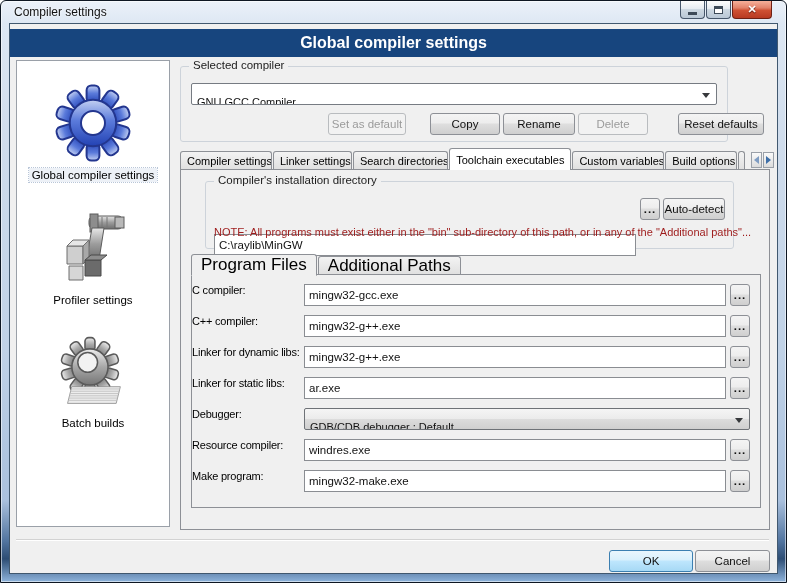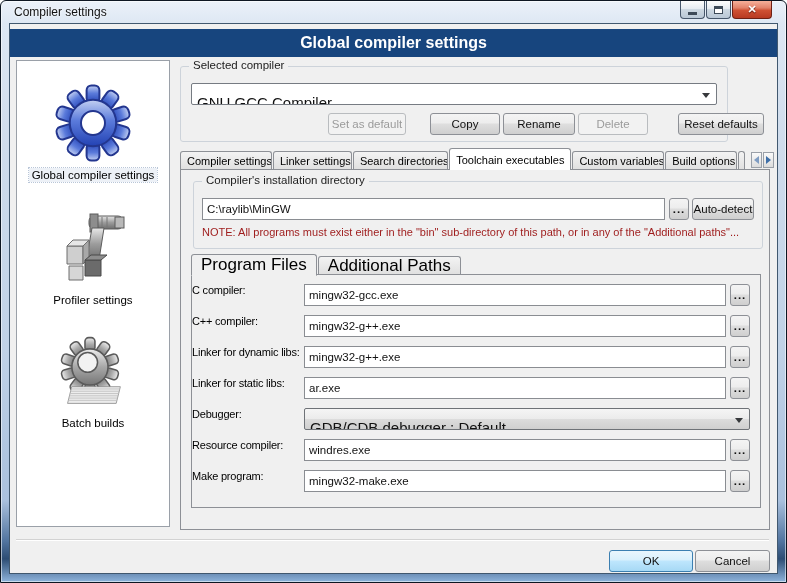--- a/index.html
+++ b/index.html
@@ -49,21 +49,21 @@
   .si1 { margin-top:22px; } .si2 { margin-top:26px; } .si3 { margin-top:28px; }
 
   
   .group { position:absolute; border:1px solid #cdd3da; border-radius:3px; }
   .group-title { position:absolute; top:-8px; left:8px; background:#f0f0f0; padding:0 4px; font-size:11.5px; color:#1c1c1c; }
 
   .sc-group { left:170px; top:42px; width:548px; height:76px; }
 
   
   .combo { position:relative; height:22px; border:1px solid #767b82; border-radius:2px; background:#fff;
-    display:flex; align-items:center; padding:16px 20px 0 5px; font-size:15px; color:#111; cursor:default; overflow:hidden; white-space:nowrap;}
+    display:flex; align-items:center; padding:16px 20px 0 5px; font-size:11px; color:#111; cursor:default; overflow:hidden; white-space:nowrap;}
   .combo.gray { background:linear-gradient(180deg,#f5f5f5 0%,#ebebeb 50%,#dcdcdc 51%,#cfcfcf 100%); border-color:#6e7277; }
   .carrot { position:absolute; right:6px; top:9px; width:0; height:0;
     border-left:4px solid transparent; border-right:4px solid transparent; border-top:5px solid #37393c; }
   .sc-combo { position:absolute; left:10px; right:10px; top:16px; }
 
   
   .btn {
     position:absolute; height:22px; font-family:"Liberation Sans",sans-serif; font-size:11.5px; color:#111;
     border:1px solid #8d9096; border-radius:3px; cursor:default;
     background:linear-gradient(180deg,#f4f4f4 0%,#ededed 45%,#dedede 50%,#cfcfcf 100%);
@@ -86,24 +86,24 @@
   .tab.sliver { width:7px; padding:0; flex-shrink:0; }
   .tabarrows { position:absolute; top:128px; left:740px; display:flex; }
   .tarrow { width:11px; height:16px; border:1px solid #9aa0a8; background:linear-gradient(180deg,#fafafa,#dcdcdc);
     display:flex; align-items:center; justify-content:center; margin-left:1px; }
   .tri-l { width:0; height:0; border-top:4px solid transparent; border-bottom:4px solid transparent; border-right:5px solid #7e9cc2; }
   .tri-r { width:0; height:0; border-top:4px solid transparent; border-bottom:4px solid transparent; border-left:5px solid #3e6fa8; }
 
   .tabpage { position:absolute; left:170px; top:145px; width:590px; height:361px; border:1px solid #8d9096; background:#f0f0f0; z-index:2; }
 
   
-  .inst-group { left:12px; top:11px; width:570px; height:68px; }
+  .inst-group { left:24px; top:11px; width:529px; height:68px; }
   .inst-row { position:absolute; left:8px; top:16px; right:8px; height:22px; display:flex; }
   .tinput { height:22px; border:1px solid #8a8d92; background:#fff; font-family:"Liberation Sans",sans-serif; font-size:11.5px; padding:0 4px; color:#111; }
-  .inst-input { flex:1; }
+  .inst-input { flex:1;margin-top:36px; }
   .dots { width:20px; height:22px; margin-left:4px; position:static; flex-shrink:0; font-weight:bold; letter-spacing:1px; }
   .b-auto { position:static; width:62px; margin-left:3px; flex-shrink:0; }
   .note { position:absolute; left:8px; top:44px; font-size:11px; color:#9e1b1b; white-space:nowrap;text-align:center; }
 
   
   .subtabs { position:absolute; left:10px; top:83px; height:22px; display:flex; align-items:flex-end; }
   .subtab { height:19px; padding:0 9px; font-size:17px; border:1px solid #8d9096; border-bottom:none; border-radius:3px 3px 0 0;
     margin-right:1px; background:linear-gradient(180deg,#f3f3f3,#dfdfdf); display:flex; align-items:center; }
   .subtab.active { height:22px; background:#f0f0f0; margin-bottom:-1px; border-bottom:1px solid #f0f0f0; z-index:3; position:relative; }
 

